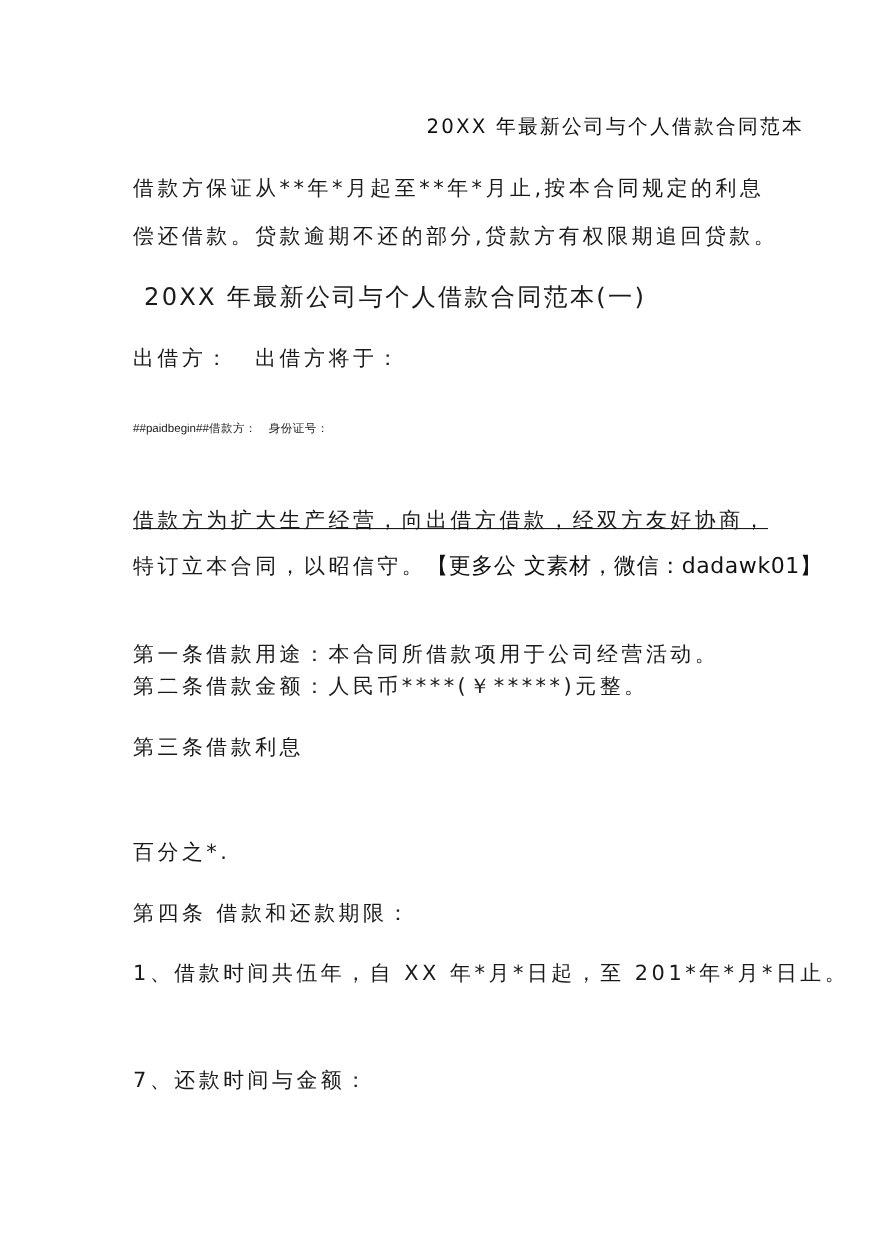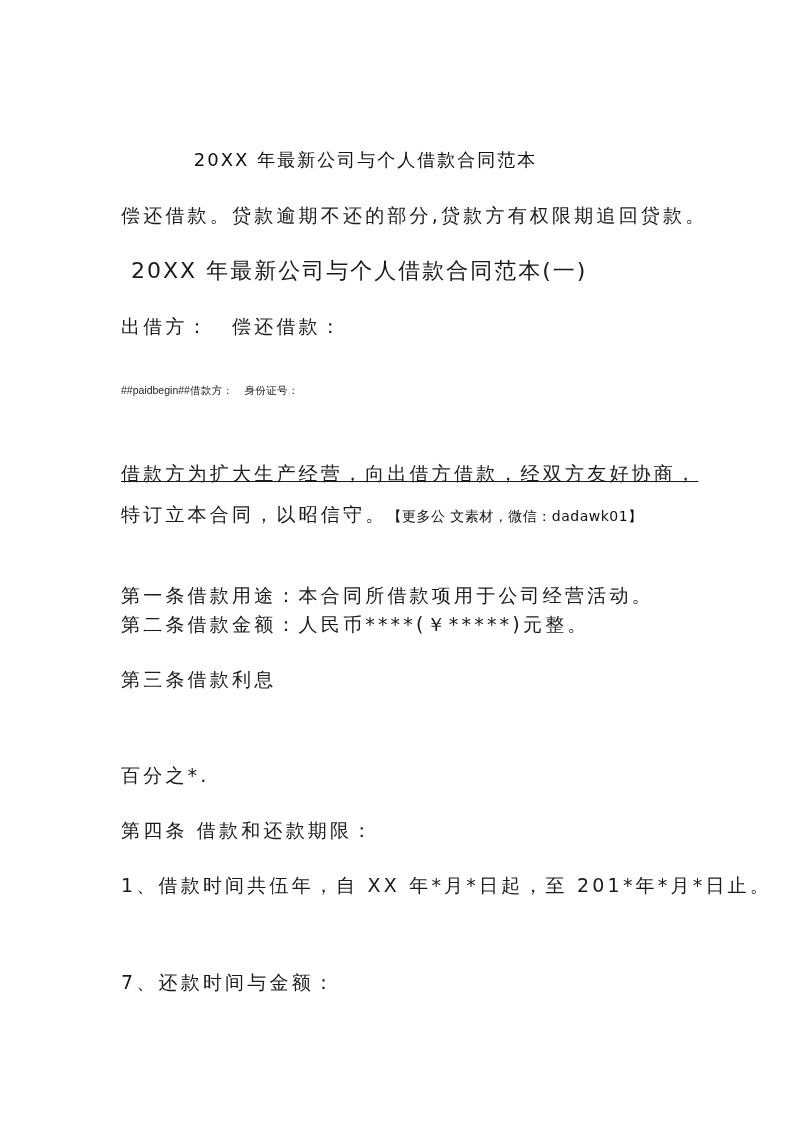--- a/index.html
+++ b/index.html
@@ -27,60 +27,60 @@
       left: 121px;
       white-space: nowrap;
       font-size: 19px;
       letter-spacing: 3.2px;
       line-height: 24px;
       color: #1a1a1a;
     }
     .title {
       left: 0;
       width: 731px;
-      text-align: center;
+      text-align: right;
       font-size: 18px;
       letter-spacing: 2px;
       color: #111111;
-      margin-top: 44px;
     }
     .subtitle {
       left: 131px;
       font-size: 22px;
       letter-spacing: 2px;
     }
     .small {
       font-size: 10.5px;
       letter-spacing: 0.4px;
       line-height: 14px;
       color: #222222;
       margin-top: 20px;
     }
     .note {
-      font-size: 14px;
+      font-size: 20px;
       letter-spacing: 0.5px;
       color: #111111;
     }
     .latin {
       font-family: "Liberation Sans", "DejaVu Sans", sans-serif;
       letter-spacing: 0;
     }
   </style>
 </head>
 <body>
 
 <div class="page">
 
   <div class="line title" style="top:104px;">20XX 年最新公司与个人借款合同范本</div>
 
+  <div class="line" style="top:159px;">借款方保证从**年*月起至**年*月止,按本合同规定的利息</div>
   <div class="line" style="top:203px;">偿还借款。贷款逾期不还的部分,贷款方有权限期追回贷款。</div>
 
   <div class="line subtitle" style="top:259px;">20XX 年最新公司与个人借款合同范本(一)</div>
 
-  <div class="line" style="top:314px;">出借方：　偿还借款：</div>
+  <div class="line" style="top:314px;">出借方：　出借方将于：</div>
 
   <div class="line small" style="top:363px;">
     <span class="latin">##paidbegin##</span><span>借款方：　身份证号：</span>
   </div>
 
 
   <div class="line" style="top:461px;text-decoration:underline;">借款方为扩大生产经营，向出借方借款，经双方友好协商，</div>
   <div class="line" style="top:502px;">
     <span>特订立本合同，以昭信守。</span><span class="note">【更多公 文素材，微信：dadawk01】</span>
   </div>

